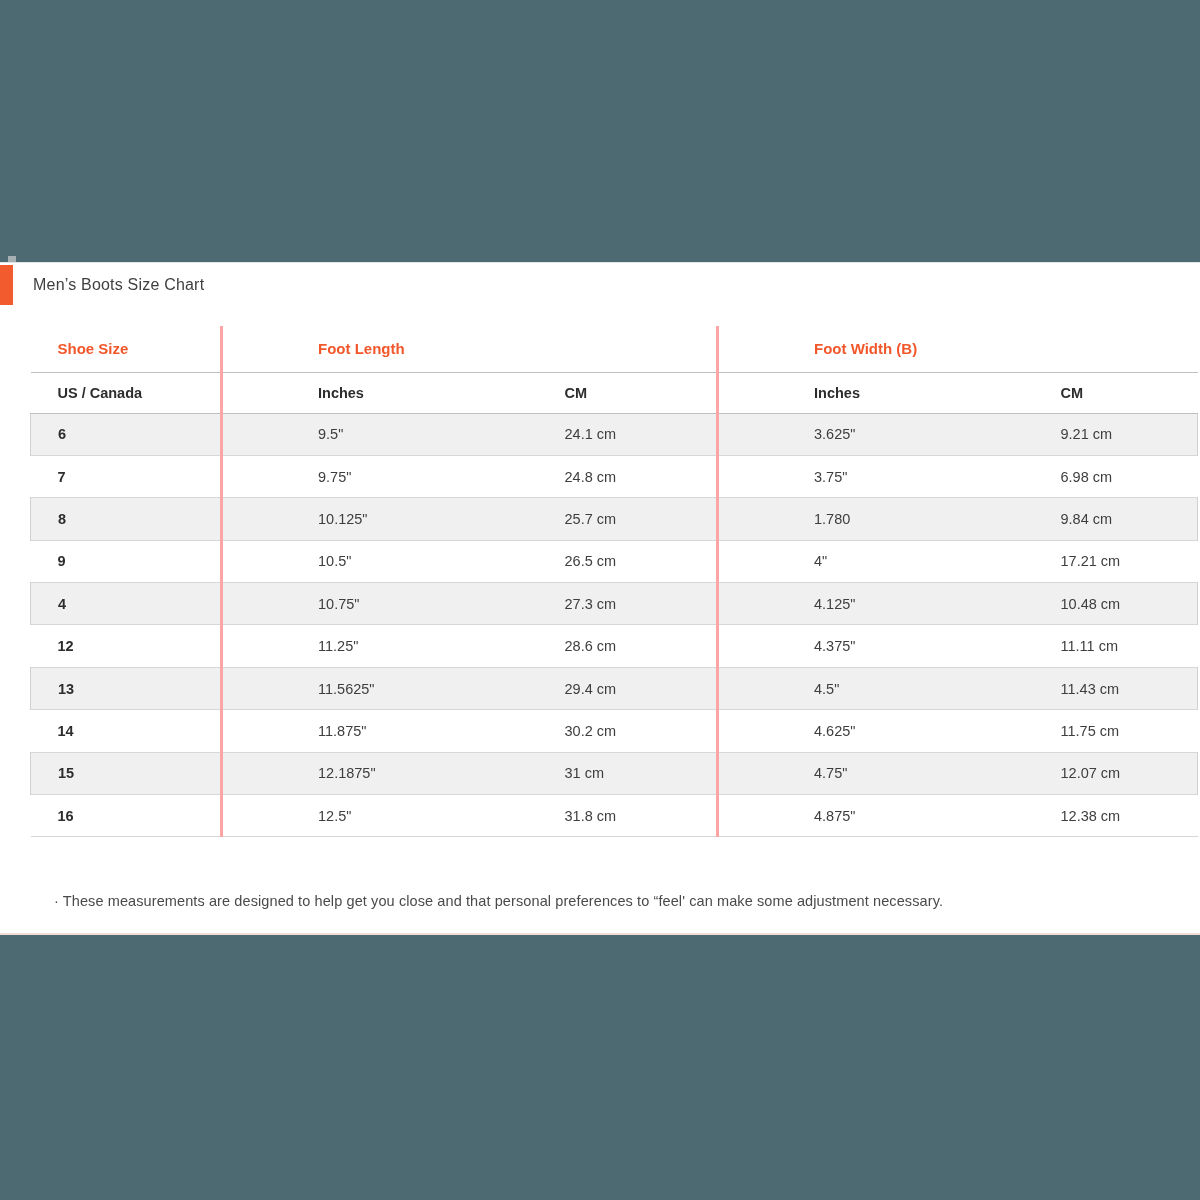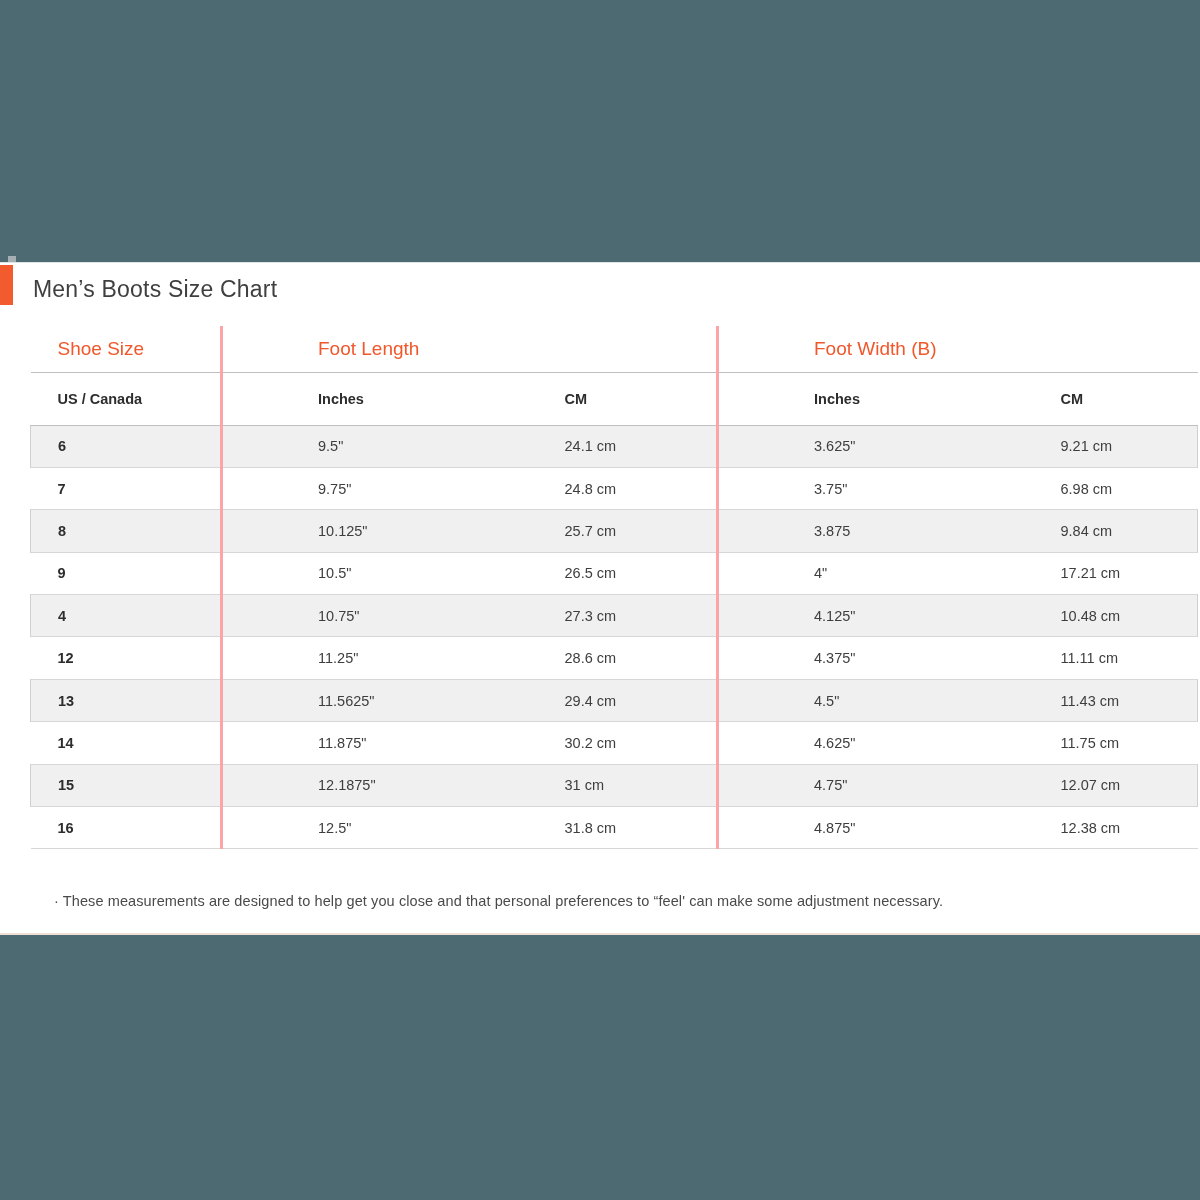--- a/index.html
+++ b/index.html
@@ -40,21 +40,21 @@
     top: 265px;
     width: 13px;
     height: 40px;
     background: #f15b2d;
   }
 
   .page-title {
     position: absolute;
     left: 33px;
     top: 276px;
-    font-size: 23px;
+    font-size: 16px;
     color: #3f3f3f;
     letter-spacing: 0.2px;
   }
 
   table.size-table {
     position: absolute;
     left: 30px;
     top: 326px;
     width: 1167px;
     border-collapse: collapse;
@@ -72,26 +72,26 @@
     text-align: left;
     font-weight: normal;
     padding: 0 0 0 95px;
     overflow: hidden;
     white-space: nowrap;
   }
   .size-table th.first, .size-table td.first { padding-left: 27px; }
 
   tr.group-row { height: 46px; }
   tr.group-row th {
-    font-size: 19px;
-    font-weight: normal;
+    font-size: 15px;
+    font-weight: bold;
     color: #f2572b;
     border-bottom: 1px solid #c0c0c0;
   }
-  tr.sub-row { height: 53px; }
+  tr.sub-row { height: 41px; }
   tr.sub-row th {
     font-weight: bold;
     color: #2d2d2d;
     border-bottom: 1px solid #c0c0c0;
   }
 
   .vline { border-left: 3px solid #fca5a5; }
 
   tbody tr { height: 42.4px; border-bottom: 1px solid #d7d7d7; }
   tbody tr:nth-child(odd) { background: #f0f0f0; }
@@ -156,21 +156,21 @@
       <td class="first">7</td>
       <td class="vline">9.75"</td>
       <td>24.8 cm</td>
       <td class="vline">3.75"</td>
       <td class="last">6.98 cm</td>
     </tr>
           <tr>
       <td class="first">8</td>
       <td class="vline">10.125"</td>
       <td>25.7 cm</td>
-      <td class="vline">3.875</td>
+      <td class="vline">1.780</td>
       <td class="last">9.84 cm</td>
     </tr>
           <tr>
       <td class="first">9</td>
       <td class="vline">10.5"</td>
       <td>26.5 cm</td>
       <td class="vline">4"</td>
       <td class="last">17.21 cm</td>
     </tr>
           <tr>

